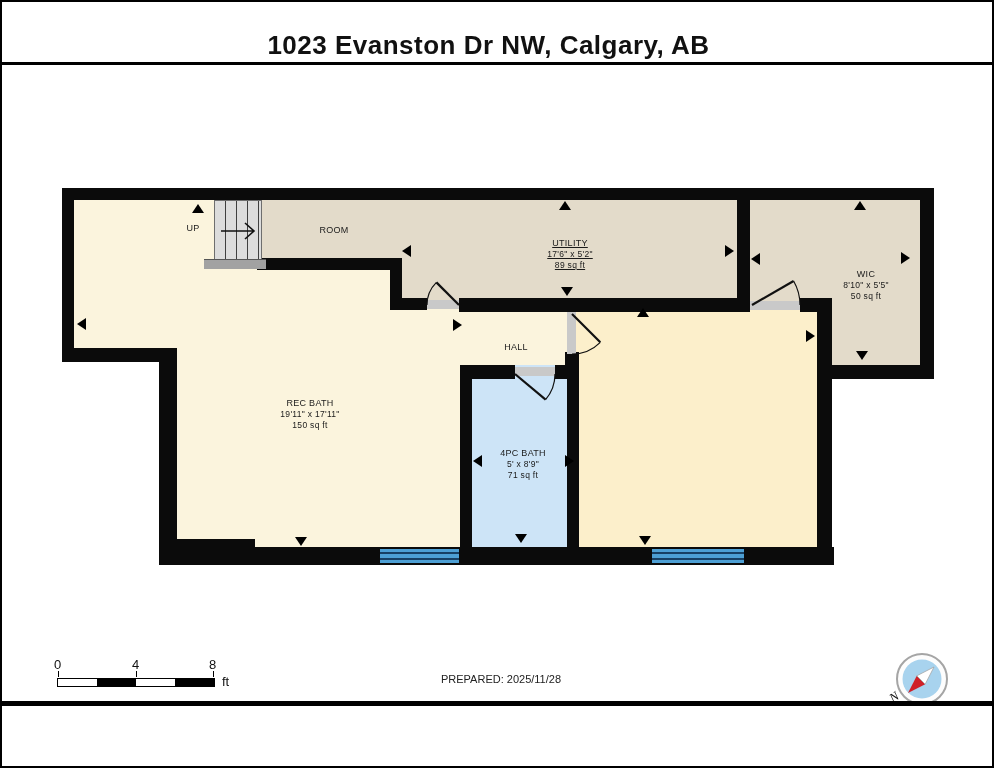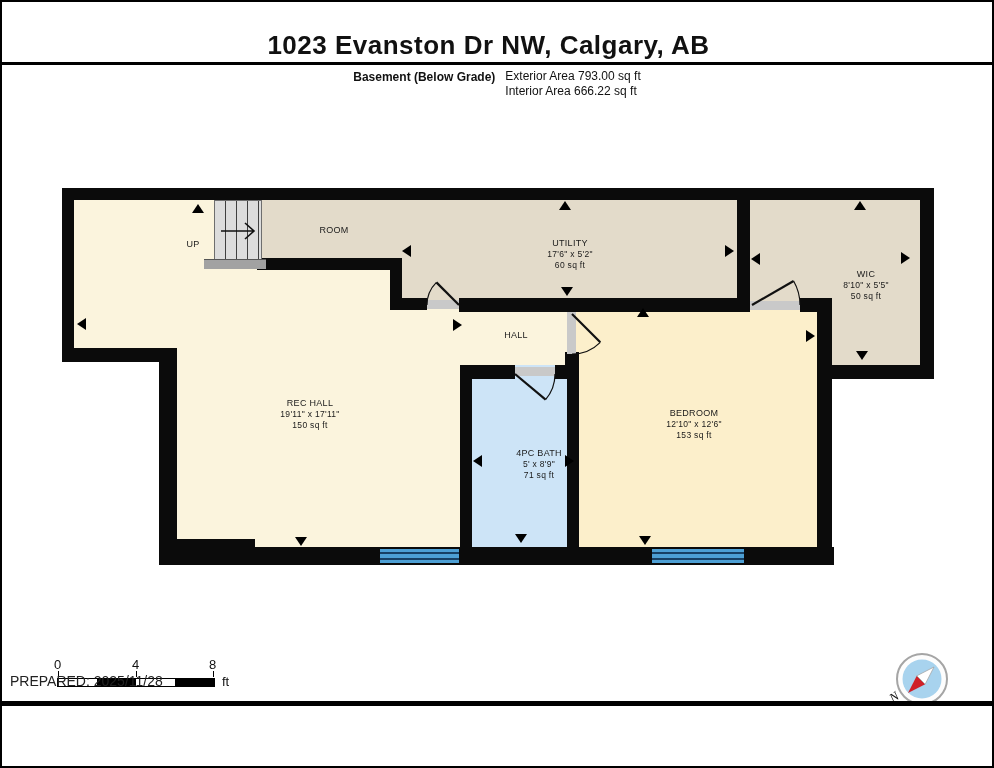--- a/index.html
+++ b/index.html
@@ -41,39 +41,32 @@
   .a-left{border-top:6px solid transparent;border-bottom:6px solid transparent;border-right:9px solid #000;}
   .a-right{border-top:6px solid transparent;border-bottom:6px solid transparent;border-left:9px solid #000;}
   
   #scale-ticks span{position:absolute;top:655px;font-size:13px;color:#111;}
   .tickline{position:absolute;top:669px;width:1px;height:6px;background:#000;}
   #scalebar{position:absolute;left:55px;top:676px;width:158px;height:9px;border:1.5px solid #000;
     box-sizing:border-box;display:flex;}
   #scalebar i{flex:1 1 25%;}
   #scalebar i:nth-child(2),#scalebar i:nth-child(4){background:#000;}
   #scale-unit{position:absolute;left:220px;top:672px;font-size:13px;}
-  #prepared{position:absolute;left:0;right:0;top:671px;text-align:left;font-size:14px;color:#222;margin-left:8px;}
+  #prepared{position:absolute;left:0;right:0;top:671px;text-align:center;font-size:11px;color:#222;margin-left:8px;}
   #divider{position:absolute;left:0;top:699px;width:994px;height:5px;background:#000;}
   #disclaimer{position:absolute;left:10px;right:10px;top:709px;text-align:center;font-size:10.5px;color:#111;}
   svg{position:absolute;left:0;top:0;pointer-events:none;}
 </style>
 </head>
 <body>
 
 <div id="page">
 
   <div class="abs" id="title">1023 Evanston Dr NW, Calgary, AB</div>
   <div class="abs" id="title-rule"></div>
-  <div class="abs" id="subhdr">
-    <div class="flabel">Basement (Below Grade)</div>
-    <div class="areas">
-      <div>Exterior Area 793.00 sq ft</div>
-      <div>Interior Area 666.22 sq ft</div>
-    </div>
-  </div>
 
   <div class="fill cream" style="left:66px;top:192px;width:400px;height:360px;"></div>
   <div class="fill whiteout" style="left:2px;top:360px;width:157px;height:300px;"></div>
   <div class="fill tan" style="left:258px;top:192px;width:142px;height:72px;"></div>
   <div class="fill tan" style="left:395px;top:192px;width:350px;height:116px;"></div>
   <div class="fill tan" style="left:745px;top:192px;width:187px;height:185px;"></div>
   <div class="fill cream" style="left:395px;top:300px;width:180px;height:77px;"></div>
   <div class="fill blue" style="left:458px;top:363px;width:119px;height:189px;"></div>
   <div class="fill cream2" style="left:570px;top:300px;width:255px;height:252px;"></div>
 
@@ -101,21 +94,21 @@
   <b class="th" style="left:425px;top:298px;width:32px;height:9px;"></b>
   <b class="th" style="left:748px;top:299px;width:50px;height:9px;"></b>
   <b class="th" style="left:565px;top:310px;width:9px;height:42px;"></b>
   <b class="th" style="left:513px;top:365px;width:40px;height:9px;"></b>
 
   <b class="win" style="left:378px;width:79px;"></b>
   <b class="win" style="left:650px;width:92px;"></b>
 
   <div id="stairs"></div>
   <div id="landing"></div>
-  <div class="rlab" style="left:178px;top:221px;width:26px;margin-top:16px;">UP</div>
+  <div class="rlab" style="left:178px;top:221px;width:26px;">UP</div>
 
   <svg width="994" height="768" viewBox="0 0 994 768">
     <g stroke="#111" fill="none">
       <path d="M 425 303 A 32 32 0 0 1 434.4 280.4" stroke-width="1.2"></path>
       <path d="M 457 303 L 434.4 280.4" stroke-width="2.2"></path>
       <path d="M 798 303 A 48 48 0 0 0 791.6 279" stroke-width="1.2"></path>
       <path d="M 750 303 L 791.6 279" stroke-width="2.2"></path>
       <path d="M 570 352 A 40 40 0 0 0 598.3 340.3" stroke-width="1.2"></path>
       <path d="M 570 312 L 598.3 340.3" stroke-width="2.2"></path>
       <path d="M 553 372 A 40 40 0 0 1 543.6 397.7" stroke-width="1.2"></path>
@@ -127,47 +120,42 @@
       <circle cx="920" cy="677" r="19.5" fill="#a8d3ee"></circle>
       <polygon points="906,691 914.8,673.8 923.2,682.2" fill="#cf2027"></polygon>
       <polygon points="932,665 914.8,673.8 923.2,682.2" fill="#ffffff" stroke="#9e9e9e" stroke-width="0.7"></polygon>
       <text x="891" y="701" font-size="13" font-style="italic" font-family="Liberation Serif, DejaVu Serif, serif" fill="#111" transform="rotate(-35 891 701)">N</text>
     </g>
   </svg>
 
   <div class="rlab" style="left:292px;top:223px;width:80px;">
     <div class="name">ROOM</div>
   </div>
-  <div class="rlab" style="left:518px;top:236px;width:100px;">
+  <div class="rlab" style="left:518px;top:236px;width:100px;text-decoration:underline;">
     <div class="name">UTILITY</div>
     <div class="dims">17'6" x 5'2"</div>
-    <div class="area">60 sq ft</div>
+    <div class="area">89 sq ft</div>
   </div>
   <div class="rlab" style="left:820px;top:267px;width:88px;text-align:center;">
     <div class="name">WIC</div>
     <div class="dims">8'10" x 5'5"</div>
     <div class="area">50 sq ft</div>
   </div>
-  <div class="rlab" style="left:479px;top:328px;width:70px;">
+  <div class="rlab" style="left:479px;top:340px;width:70px;">
     <div class="name">HALL</div>
   </div>
   <div class="rlab" style="left:248px;top:396px;width:120px;">
-    <div class="name">REC HALL</div>
+    <div class="name">REC BATH</div>
     <div class="dims">19'11" x 17'11"</div>
     <div class="area">150 sq ft</div>
   </div>
-  <div class="rlab" style="left:471px;top:446px;width:100px;margin-left:16px;">
+  <div class="rlab" style="left:471px;top:446px;width:100px;">
     <div class="name">4PC BATH</div>
     <div class="dims">5' x 8'9"</div>
     <div class="area">71 sq ft</div>
-  </div>
-  <div class="rlab" style="left:632px;top:406px;width:120px;">
-    <div class="name">BEDROOM</div>
-    <div class="dims">12'10" x 12'6"</div>
-    <div class="area">153 sq ft</div>
   </div>
 
   <s class="arr a-up" style="left:190px;top:202px;"></s>
   <s class="arr a-up" style="left:557px;top:199px;"></s>
   <s class="arr a-up" style="left:852px;top:199px;"></s>
   <s class="arr a-up" style="left:635px;top:306px;"></s>
   <s class="arr a-down" style="left:559px;top:285px;"></s>
   <s class="arr a-down" style="left:854px;top:349px;"></s>
   <s class="arr a-down" style="left:513px;top:532px;"></s>
   <s class="arr a-down" style="left:637px;top:534px;"></s>

